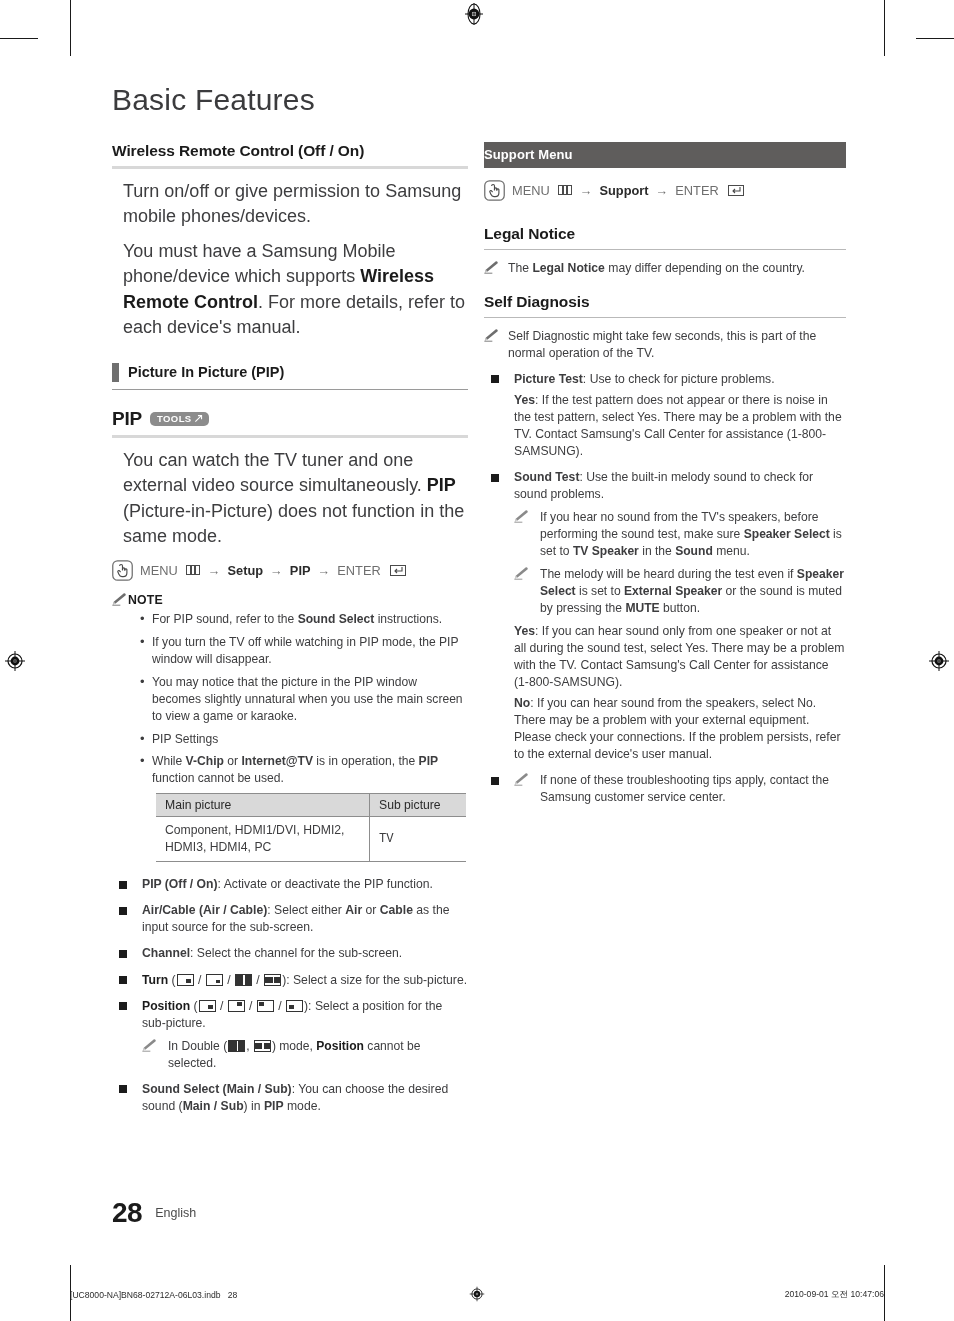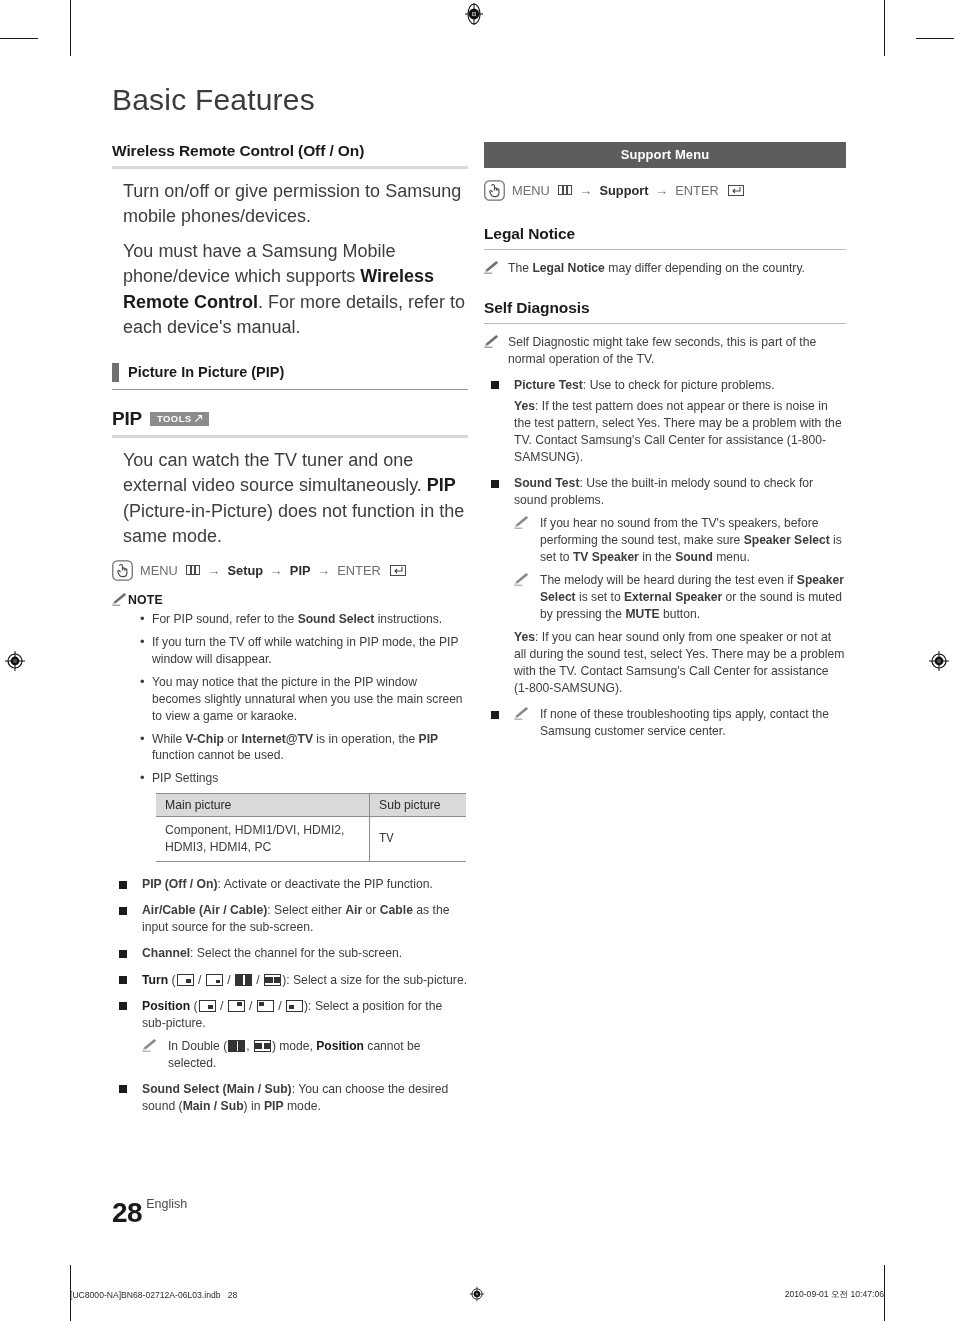--- a/index.html
+++ b/index.html
@@ -108,21 +108,21 @@
     font-weight: bold;
     color: #1b1b1b;
     letter-spacing: -0.2px;
   }
   .tools-badge {
     display: inline-flex;
     align-items: center;
     gap: 2px;
     background: #8c8c8c;
     color: #ffffff;
-    border-radius: 0;
+    border-radius: 5px;
     font-size: 9.5px;
     font-weight: bold;
     padding: 2px 6px 2px 7px;
     letter-spacing: 0.4px;
     line-height: 1;
   }
 
   
   p.body {
     font-size: 18px;
@@ -327,43 +327,42 @@
   .sz.p-tr i { right: 1.5px; top: 1.5px; width: 5px; height: 4px; }
   .sz.p-tl i { left: 1.5px; top: 1.5px; width: 5px; height: 4px; }
   .sz.p-bl i { left: 1.5px; bottom: 1.5px; width: 5px; height: 4px; }
 
   
   .support-bar {
     background: #5f5d5c;
     color: #ffffff;
     font-size: 13px;
     font-weight: bold;
-    text-align: center;
     padding: 5px 0 6px 0;
     letter-spacing: 0.1px;
   }
 
   .topnote {
     position: relative;
     padding-left: 24px;
     font-size: 12.2px;
     line-height: 1.4;
     color: #3d3d3f;
     margin: 8px 0 0 0;
   }
   .topnote .pencil { position: absolute; left: 0; top: 1px; }
 
   
   .page-num {
     position: absolute;
     left: 112px;
     bottom: 92px;
     display: flex;
-    align-items: flex-start;
-    gap: 4px;
+    align-items: center;
+    gap: 13px;
   }
   .page-num .num {
     font-size: 28px;
     font-weight: bold;
     color: #1b1b1b;
     letter-spacing: -0.5px;
   }
   .page-num .lang {
     font-size: 12.5px;
     color: #4a4a4a;
@@ -479,22 +478,22 @@
             <path d="M1 12.6 L4 11.4 L2 9.4 Z" fill="#d0d0d0"></path>
             <path d="M0.4 13.4 h9" stroke="#6e6e6e" stroke-width="1"></path>
           </svg>
           <span class="lbl">NOTE</span>
         </div>
 
         <ul class="dots">
           <li>For PIP sound, refer to the <b>Sound Select</b> instructions.</li>
           <li>If you turn the TV off while watching in PIP mode, the PIP window will disappear.</li>
           <li>You may notice that the picture in the PIP window becomes slightly unnatural when you use the main screen to view a game or karaoke.</li>
+          <li>PIP Settings</li>
           <li>While <b>V-Chip</b> or <b>Internet@TV</b> is in operation, the <b>PIP</b> function cannot be used.</li>
-          <li>PIP Settings</li>
         </ul>
 
         <table class="pip-table">
           <tbody>
               <tr>
             <th>Main picture</th>
             <th class="sep">Sub picture</th>
           </tr>
           <tr>
             <td class="main">Component, HDMI1/DVI, HDMI2, HDMI3, HDMI4, PC</td>
@@ -568,21 +567,21 @@
 
         <div class="topnote">
           <svg class="pencil" viewBox="0 0 18 14">
             <path d="M1 12.6 L4 11.4 L15.4 2.2 a1.6 1.6 0 0 0 -2 -2.1 L2 9.4 Z" fill="#6e6e6e"></path>
             <path d="M1 12.6 L4 11.4 L2 9.4 Z" fill="#d0d0d0"></path>
             <path d="M0.4 13.4 h9" stroke="#6e6e6e" stroke-width="1"></path>
           </svg>
           <span>The <b>Legal Notice</b> may differ depending on the country.</span>
         </div>
 
-        <h2 class="sec" style="margin-top:22px;">Self Diagnosis</h2>
+        <h2 class="sec" style="margin-top:16px;">Self Diagnosis</h2>
         <div class="rule thin"></div>
 
         <div class="topnote" style="margin-bottom:9px;">
           <svg class="pencil" viewBox="0 0 18 14">
             <path d="M1 12.6 L4 11.4 L15.4 2.2 a1.6 1.6 0 0 0 -2 -2.1 L2 9.4 Z" fill="#6e6e6e"></path>
             <path d="M1 12.6 L4 11.4 L2 9.4 Z" fill="#d0d0d0"></path>
             <path d="M0.4 13.4 h9" stroke="#6e6e6e" stroke-width="1"></path>
           </svg>
           <span>Self Diagnostic might take few seconds, this is part of the normal operation of the TV.</span>
         </div>
@@ -606,20 +605,21 @@
             </div>
             <div class="nested-note">
               <svg class="pencil" viewBox="0 0 18 14">
                 <path d="M1 12.6 L4 11.4 L15.4 2.2 a1.6 1.6 0 0 0 -2 -2.1 L2 9.4 Z" fill="#8a8a8a"></path>
                 <path d="M1 12.6 L4 11.4 L2 9.4 Z" fill="#d8d8d8"></path>
                 <path d="M0.4 13.4 h9" stroke="#8a8a8a" stroke-width="1"></path>
               </svg>
               <span>The melody will be heard during the test even if <b>Speaker Select</b> is set to <b>External Speaker</b> or the sound is muted by pressing the <b>MUTE</b> button.</span>
             </div>
             <div class="sub-para"><b>Yes</b>: If you can hear sound only from one speaker or not at all during the sound test, select Yes. There may be a problem with the TV. Contact Samsung's Call Center for assistance (1-800-SAMSUNG).</div>
+            <div class="sub-para"><b>No</b>: If you can hear sound from the speakers, select No. There may be a problem with your external equipment. Please check your connections. If the problem persists, refer to the external device's user manual.</div>
           </li>
 
 
           <li>
             <div class="nested-note">
               <svg class="pencil" viewBox="0 0 18 14">
                 <path d="M1 12.6 L4 11.4 L15.4 2.2 a1.6 1.6 0 0 0 -2 -2.1 L2 9.4 Z" fill="#8a8a8a"></path>
                 <path d="M1 12.6 L4 11.4 L2 9.4 Z" fill="#d8d8d8"></path>
                 <path d="M0.4 13.4 h9" stroke="#8a8a8a" stroke-width="1"></path>
               </svg>

